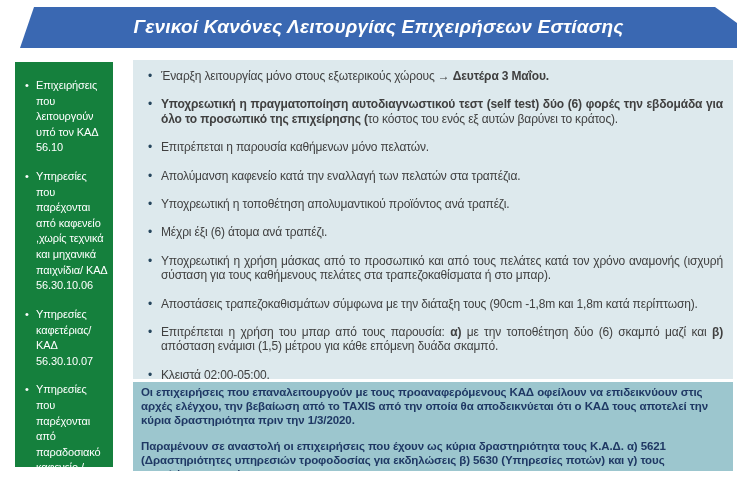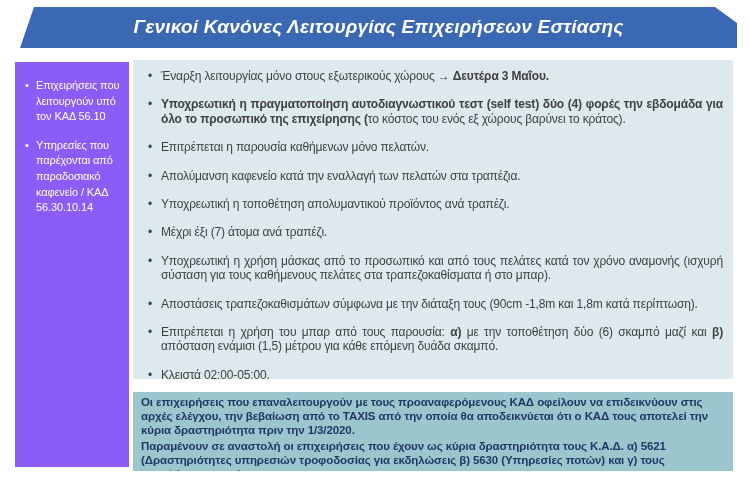--- a/index.html
+++ b/index.html
@@ -15,22 +15,22 @@
     background:#3a68b2;
     clip-path:polygon(14px 0, calc(100% - 22px) 0, 100% 16px, 100% 100%, 0 100%);
     display:flex;align-items:center;justify-content:center;
   }
   .banner .title{
     color:#ffffff;font-style:italic;font-weight:bold;font-size:19px;
     letter-spacing:0.2px;padding-bottom:2px;
   }
   
   .sidebar{
-    position:absolute;left:15px;top:62px;width:114px;height:405px;
-    background:#8b5cf6;box-sizing:border-box;
+    position:absolute;left:15px;top:62px;width:98px;height:405px;
+    background:#15803d;box-sizing:border-box;
     padding:16px 6px 24px 10px;overflow:hidden;
   }
   .sidebar ul{list-style:none;margin:0;padding:0;display:flex;flex-direction:column;gap:13px;}
   .sidebar li{
     position:relative;padding-left:11px;color:#ffffff;
     font-size:11px;line-height:1.42;letter-spacing:-0.1px;
   }
   .sidebar li::before{content:"•";position:absolute;left:0;top:0;}
   
   .rules-panel{
@@ -48,62 +48,64 @@
     letter-spacing:-0.15px;text-align:justify;
   }
   .rule-text .b{font-weight:bold;}
   
   .notice{
     position:absolute;left:133px;width:600px;box-sizing:border-box;
     background:#9cc6ce;color:#1f3864;font-weight:bold;
     font-size:11.5px;line-height:1.22;letter-spacing:-0.1px;
     padding:3px 8px;overflow:hidden;
   }
-  .notice.first{top:392px;height:60px;}
+  .notice.first{top:382px;height:60px;}
   .notice.second{top:436px;height:35px;}
 </style>
 </head>
 <body>
 
 <header class="banner">
   <span class="title">Γενικοί Κανόνες Λειτουργίας Επιχειρήσεων Εστίασης</span>
 </header>
 
 <aside class="sidebar">
   <ul>
       <li>Επιχειρήσεις που λειτουργούν υπό τον ΚΑΔ 56.10</li>
+      <li>Υπηρεσίες που παρέχονται από καφενείο ,χωρίς τεχνικά και μηχανικά παιχνίδια/ ΚΑΔ 56.30.10.06</li>
+      <li>Υπηρεσίες καφετέριας/ ΚΑΔ 56.30.10.07</li>
       <li>Υπηρεσίες που παρέχονται από παραδοσιακό καφενείο / ΚΑΔ 56.30.10.14</li>
     </ul>
 </aside>
 
 <main class="rules-panel">
 
 <div class="rule-item">
       <span class="dot">•</span>
       <div class="rule-text"><span>Έναρξη λειτουργίας μόνο στους εξωτερικούς χώρους → </span><span class="b">Δευτέρα 3 Μαΐου.</span></div>
     </div>
     <div class="rule-item">
       <span class="dot">•</span>
-      <div class="rule-text"><span class="b">Υποχρεωτική η πραγματοποίηση αυτοδιαγνωστικού τεστ (self test) δύο (4) φορές την εβδομάδα για όλο το προσωπικό της επιχείρησης (</span><span>το κόστος του ενός εξ χώρους βαρύνει το κράτος).</span></div>
+      <div class="rule-text"><span class="b">Υποχρεωτική η πραγματοποίηση αυτοδιαγνωστικού τεστ (self test) δύο (6) φορές την εβδομάδα για όλο το προσωπικό της επιχείρησης (</span><span>το κόστος του ενός εξ αυτών βαρύνει το κράτος).</span></div>
     </div>
     <div class="rule-item">
       <span class="dot">•</span>
       <div class="rule-text"><span>Επιτρέπεται η παρουσία καθήμενων μόνο πελατών.</span></div>
     </div>
     <div class="rule-item">
       <span class="dot">•</span>
       <div class="rule-text"><span>Απολύμανση καφενείο κατά την εναλλαγή των πελατών στα τραπέζια.</span></div>
     </div>
     <div class="rule-item">
       <span class="dot">•</span>
       <div class="rule-text"><span>Υποχρεωτική η τοποθέτηση απολυμαντικού προϊόντος ανά τραπέζι.</span></div>
     </div>
     <div class="rule-item">
       <span class="dot">•</span>
-      <div class="rule-text"><span>Μέχρι έξι (7) άτομα ανά τραπέζι.</span></div>
+      <div class="rule-text"><span>Μέχρι έξι (6) άτομα ανά τραπέζι.</span></div>
     </div>
     <div class="rule-item">
       <span class="dot">•</span>
       <div class="rule-text"><span>Υποχρεωτική η χρήση μάσκας από το προσωπικό και από τους πελάτες κατά τον χρόνο αναμονής (ισχυρή σύσταση για τους καθήμενους πελάτες στα τραπεζοκαθίσματα ή στο μπαρ).</span></div>
     </div>
     <div class="rule-item">
       <span class="dot">•</span>
       <div class="rule-text"><span>Αποστάσεις τραπεζοκαθισμάτων σύμφωνα με την διάταξη τους (90cm -1,8m και 1,8m κατά περίπτωση).</span></div>
     </div>
     <div class="rule-item">

